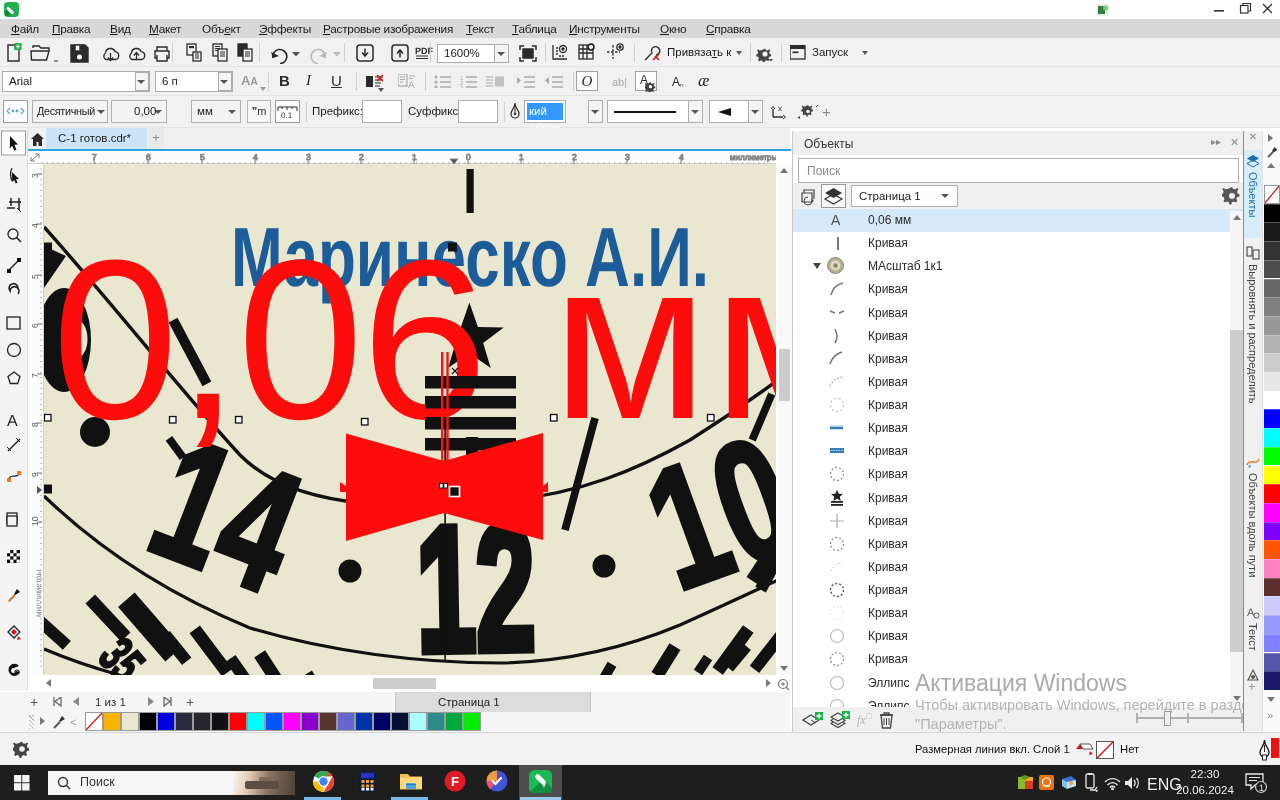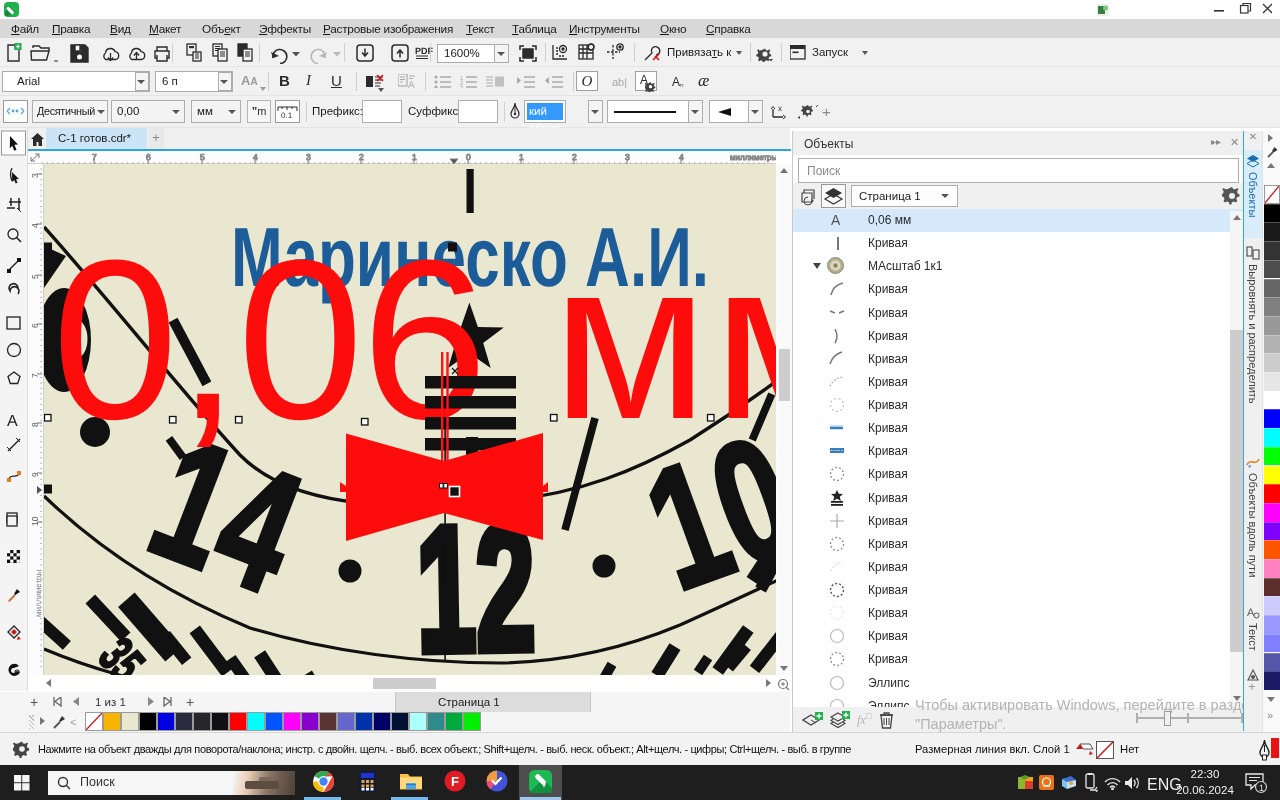--- a/index.html
+++ b/index.html
@@ -218,21 +218,21 @@
  <svg class="abs" style="left:790px;top:7px" width="16" height="15" viewBox="0 0 16 15">
         <rect x="0" y="0" width="15" height="14" fill="none" stroke="#2b2b2b" stroke-width="1.3"></rect>
         <rect x="0" y="0" width="15" height="4" fill="#2b2b2b"></rect>
         <rect x="2.5" y="6.5" width="6" height="1.6" fill="#2b2b2b"></rect>
       </svg>
  <div class="lbl" style="left:812px;top:8px">Запуск</div>
  <div class="dd" style="left:862px;top:13px"></div>
 </div>
 
 <div class="abs" id="tb2">
- <div class="combo" style="left:2px;top:4px;width:148px;height:21px;line-height:19px;padding-left:14px">Arial</div>
+ <div class="combo" style="left:2px;top:4px;width:148px;height:21px;line-height:19px;padding-left:6px">Arial</div>
  <div class="combog" style="left:135px;top:5px;width:14px;height:19px">
         <span class="cara" style="right:3px"></span>
       </div>
  <div class="combo" style="left:155px;top:4px;width:78px;height:21px;line-height:19px;padding-left:6px">6 п</div>
  <div class="combog" style="left:218px;top:5px;width:14px;height:19px">
         <span class="cara" style="right:3px"></span>
       </div>
  <div class="abs" style="left:241px;top:6px;font-size:13px;color:#9a9a9a;font-weight:bold">A<span style="font-size:10px">A</span></div>
  <div class="dd" style="left:260px;top:20px;border-top-color:#9a9a9a"></div>
  <div class="sep" style="left:268px;top:5px;height:19px"></div>
@@ -293,21 +293,21 @@
 </div>
 
 <div class="abs" id="tb3">
  <div class="abs" style="left:3px;top:4px;width:25px;height:23px;border:1px solid #9a9a9a;background:#fdfdfd"><svg width="23" height="21">
           <path d="M3,10 l3,-3 M3,10 l3,3" stroke="#56a6d7" stroke-width="1.2" fill="none"></path>
           <circle cx="9" cy="10" r="1.4" fill="#56a6d7"></circle>
           <circle cx="13" cy="10" r="1.4" fill="#56a6d7"></circle>
           <path d="M20,10 l-3,-3 M20,10 l-3,3" stroke="#56a6d7" stroke-width="1.2" fill="none"></path>
         </svg></div>
  <div class="combog" style="left:32px;top:4px;width:76px;height:23px;line-height:21px;padding-left:4px;font-size:10.8px;letter-spacing:-0.3px">Десятичный<span class="cara" style="right:2px"></span></div>
- <div class="combog" style="left:111px;top:4px;width:74px;height:23px;line-height:21px;padding-left:5px">0,00<span class="cara"></span></div>
+ <div class="combog" style="left:111px;top:4px;width:56px;height:23px;line-height:21px;padding-left:22px">0,00<span class="cara"></span></div>
  <div class="combog" style="left:191px;top:4px;width:50px;height:23px;line-height:21px;padding-left:5px">мм<span class="cara"></span></div>
  <div class="abs" style="left:247px;top:4px;width:24px;height:23px;border:1px solid #b5b5b5;background:#f6f6f6;font-size:11px;color:#2b2b2b;text-align:center;line-height:20px"><b>”</b>m</div>
  <div class="abs" style="left:275px;top:4px;width:25px;height:23px;border:1px solid #9a9a9a;background:#fdfdfd"><svg width="23" height="21">
           <path d="M2,6 h19 M2,6 v4 M21,6 v4 M6,6 v2 M11,6 v3 M16,6 v2" stroke="#2b2b2b" fill="none"></path>
           <text x="5" y="17" font-size="8" fill="#2b2b2b" font-family="Liberation Sans">0.1</text>
         </svg></div>
  <div class="sep" style="left:306px;top:6px;height:20px"></div>
  <div class="lbl" style="left:312px;top:9px">Префикс:</div>
  <div class="combo" style="left:362px;top:4px;width:40px;height:23px"></div>
  <div class="lbl" style="left:408px;top:9px">Суффикс:</div>
@@ -910,21 +910,20 @@
       </div>
  <div class="abs" style="left:1205px;top:4px;font-size:11px;color:#888">&gt;</div>
  <div class="abs" style="left:1220px;top:4px;font-size:11px;color:#888">»</div>
 </div>
 
 <div class="abs" id="statusbar">
  <svg class="abs" style="left:13px;top:7px" width="18" height="18" viewBox="0 0 18 18">
         <path d="M9 1.5 l1.1 1.9 2.2.3 1.6-1.3 1.3 1.3-1.3 1.6.3 2.2 1.9 1.1v1.9l-2.1.4-.9 2 1 1.9-1.3 1.3-1.9-1-2 .9-.4 2.1h-1.9l-.4-2.1-2-.9-1.9 1-1.3-1.3 1-1.9-.9-2-2.1-.4v-1.9l1.9-1.1.3-2.2-1.3-1.6 1.3-1.3 1.6 1.3 2.2-.3z" fill="#444"></path>
         <circle cx="9" cy="9" r="2.8" fill="#f2f2f2"></circle>
       </svg>
- <div class="abs" style="left:38px;top:10px;white-space:pre;font-size:11px;letter-spacing:-0.38px">Нажмите на объект дважды для поворота/наклона; инстр. с двойн. щелч. - выб. всех объект.; Shift+щелч. - выб. неск. объект.; Alt+щелч. - цифры; Ctrl+щелч. - выб. в группе</div>
  <div class="abs" style="left:915px;top:10px;font-size:11.2px">Размерная линия вкл. Слой 1</div>
  <svg class="abs" style="left:1076px;top:8px" width="20" height="18">
         <path d="M4,3 l10,0 3,5 -10,0z" fill="#fff" stroke="#555"></path>
         <path d="M4,3 l3,5 -7,0z" fill="#cd1719" stroke="none"></path>
         <path d="M14,10 l3,3 -4,1z" fill="#cd1719"></path>
       </svg>
  <div class="abs" style="left:1096px;top:8px;width:18px;height:18px;background:#fff;border:1px solid #555"><svg width="16" height="16">
           <path d="M16,0 L0,16" stroke="#cd1719" stroke-width="1.5"></path>
         </svg></div>
  <div class="abs" style="left:1120px;top:10px">Нет</div>
@@ -1248,20 +1247,21 @@
         <path d="M2,5 h13 M6,5 v-2 h5 v2" stroke="#444" stroke-width="1.3" fill="none"></path>
         <path d="M6,8 v7 M8.5,8 v7 M11,8 v7" stroke="#444"></path>
       </svg>
  <div class="abs" style="left:343px;top:586px;width:107px;height:1.5px;background:#b0b0b0"></div>
  <div class="abs" style="left:343px;top:582px;width:1.5px;height:10px;background:#b0b0b0"></div>
  <div class="abs" style="left:448px;top:582px;width:1.5px;height:10px;background:#b0b0b0"></div>
  <div class="abs" style="left:394px;top:582px;width:1.5px;height:10px;background:#b0b0b0"></div>
  <div class="abs" style="left:371px;top:580px;width:7px;height:15px;background:#f0f0f0;border:1px solid #999"></div>
 </div>
 
+<div class="abs" style="left:915px;top:670px;font-size:23px;color:#aaa">Активация Windows</div>
 <div class="abs" style="left:915px;top:697px;font-size:14.5px;color:#b3b3b3;white-space:nowrap">Чтобы активировать Windows, перейдите в раздел</div>
 <div class="abs" style="left:915px;top:716px;font-size:14.5px;color:#b3b3b3">"Параметры".</div>
 
 <div class="abs" style="left:1243px;top:131px;width:2px;height:600px;background:#29abe2"></div>
 
 <div class="abs" id="paneltabs">
  <div class="abs" style="left:0;top:0;width:18px;height:15px;background:#f0f0f0;color:#888;font-size:10px;text-align:center">✕</div>
  <div class="abs" style="left:0;top:19px;width:18px;height:88px;background:#d9ecfa">
   <svg style="position:absolute;left:2px;top:4px" width="14" height="14">
           <path d="M7,1 L13,4.5 7,8 1,4.5z" fill="#1a6cb4"></path>

